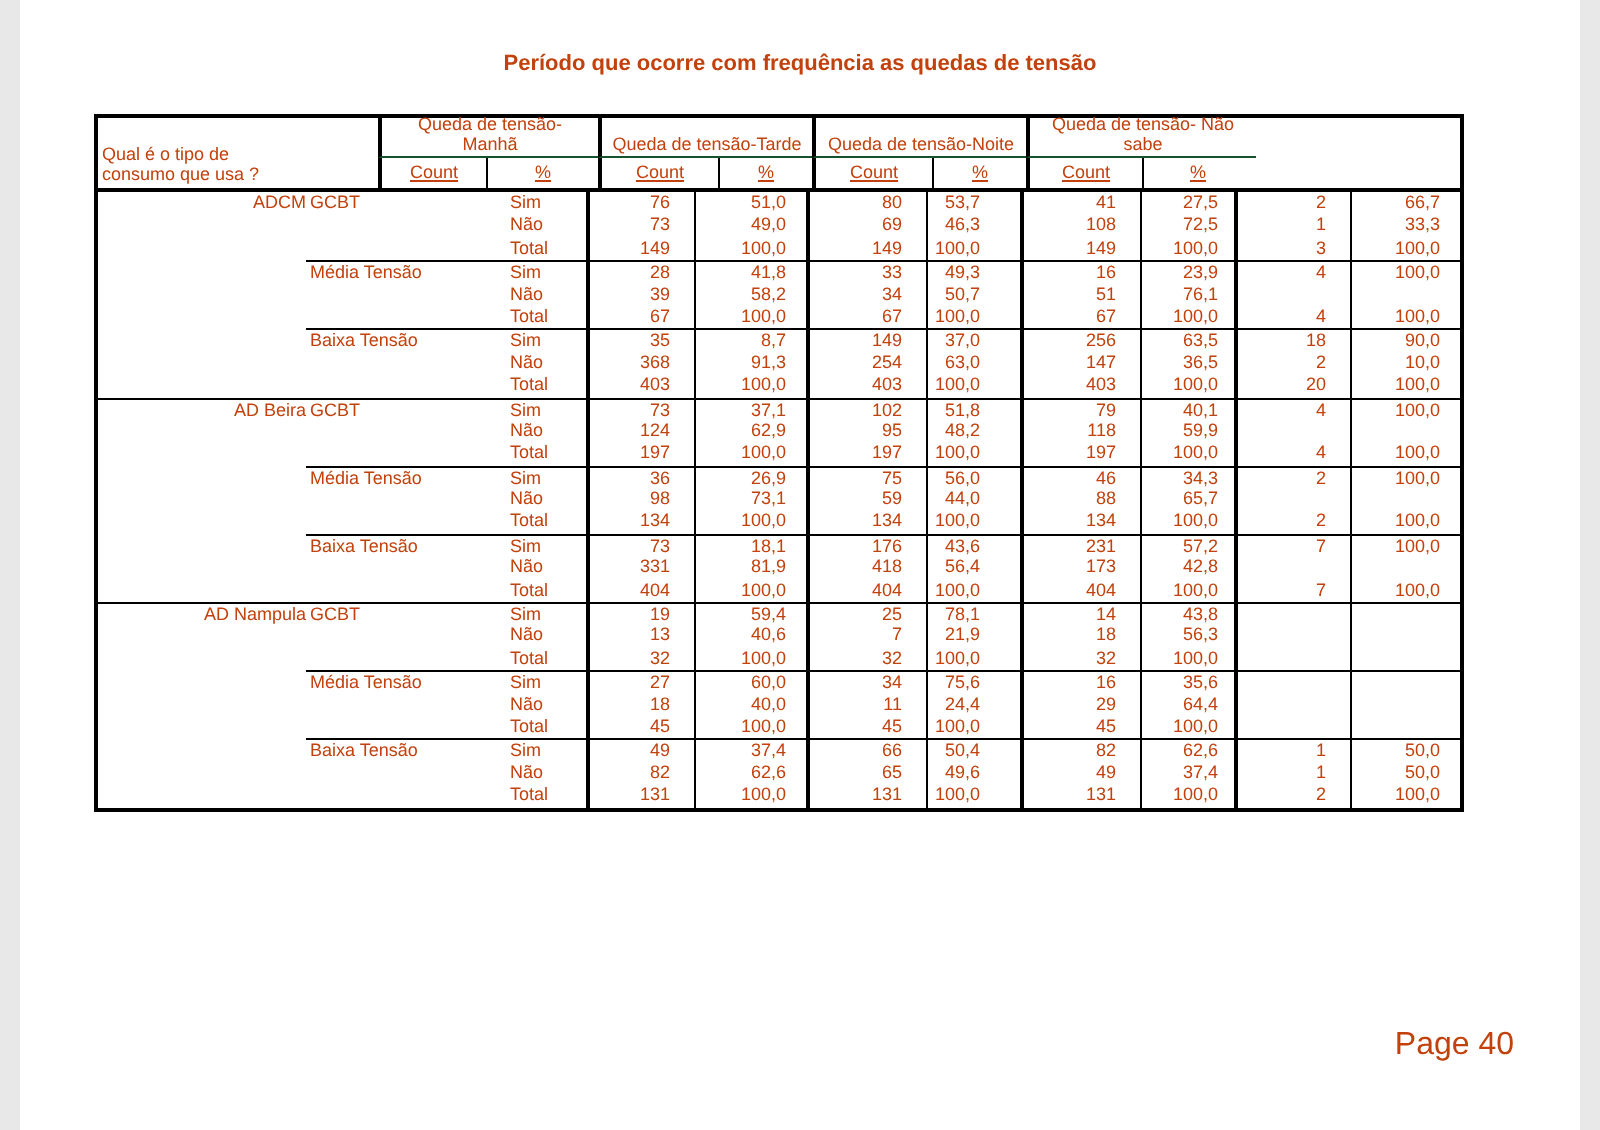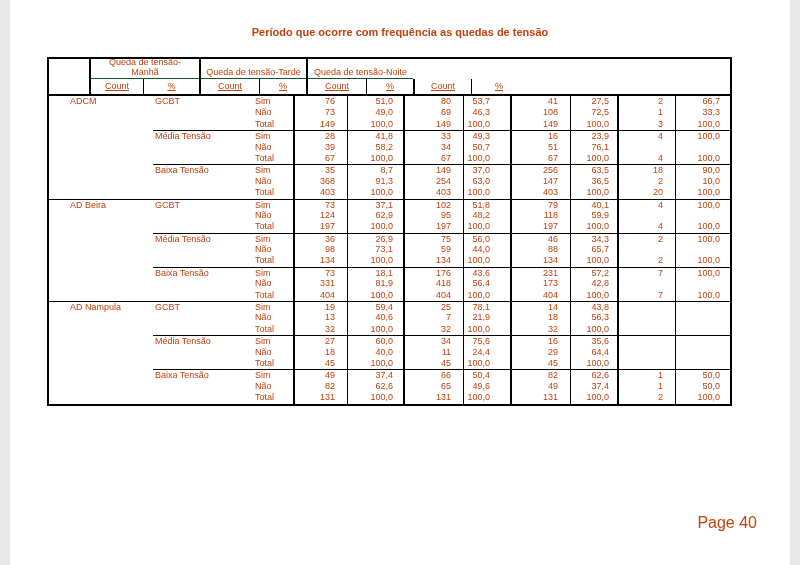--- a/index.html
+++ b/index.html
@@ -29,21 +29,21 @@
     text-align:center; white-space:pre-line; line-height:9.5px;
     border-left:2px solid #000; border-bottom:1px solid #14532d; padding-bottom:1px;
   }
   .sub-row { display:flex; height:15px; }
   .sub-cell { text-align:center; line-height:14px;text-decoration:underline; }
   .bl2 { border-left:2px solid #000; }
   .bl1 { border-left:1px solid #000; }
   .body {}
   .row { display:flex; height:11.4px; }
   .cell { line-height:11px; overflow:hidden; }
-  .c0 { width:104px; padding-left:21px; }
+  .c0 { width:104px; padding-left:8px;text-align:right; }
   .c1 { width:100px; padding-left:2px; }
   .c2 { width:40px;  padding-left:2px; }
   .num { text-align:right; }
   .c3 { width:54px; padding-right:12px; }
   .c4 { width:56px; padding-right:10px; }
   .c5 { width:60px; padding-right:12px; }
   .c6 { width:47px; padding-right:20px; }
   .c7 { width:60px; padding-right:12px; }
   .c8 { width:47px; padding-right:8px; }
   .c9 { width:58px; padding-right:12px; }
@@ -55,27 +55,31 @@
 </style>
 </head>
 <body>
 
 <div class="page">
 
   <div class="title">Período que ocorre com frequência as quedas de tensão</div>
 
   <div class="spss-table">
     <div class="hdr">
+      <div class="hdr-left cB">Qual é o tipo de
+consumo que usa ?</div>
       <div class="hdr-left cC"></div>
       <div class="hdr-right">
         <div class="grp-row" id="grp-row">
             <div class="grp-cell" style="width: 110px;">Queda de tensão-
 Manhã</div>
             <div class="grp-cell" style="width: 107px;">Queda de tensão-Tarde</div>
             <div class="grp-cell" style="width: 107px;">Queda de tensão-Noite</div>
+            <div class="grp-cell" style="width: 115px;">Queda de tensão- Não
+sabe</div>
           </div>
         <div class="sub-row" id="sub-row">
             <div class="sub-cell c3 bl2" style="padding-right: 0px;">Count</div>
             <div class="sub-cell c4 bl1" style="padding-right: 0px;">%</div>
             <div class="sub-cell c5 bl2" style="padding-right: 0px;">Count</div>
             <div class="sub-cell c6 bl1" style="padding-right: 0px;">%</div>
             <div class="sub-cell c7 bl2" style="padding-right: 0px;">Count</div>
             <div class="sub-cell c8 bl1" style="padding-right: 0px;">%</div>
             <div class="sub-cell c9 bl2" style="padding-right: 0px;">Count</div>
             <div class="sub-cell c10 bl1" style="padding-right: 0px;">%</div>

